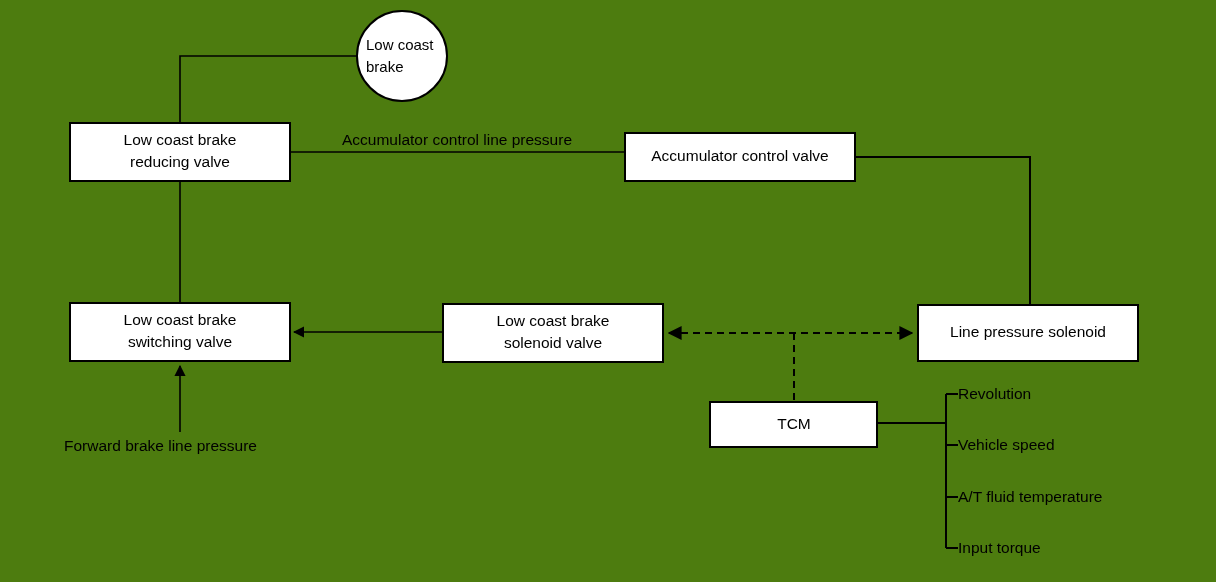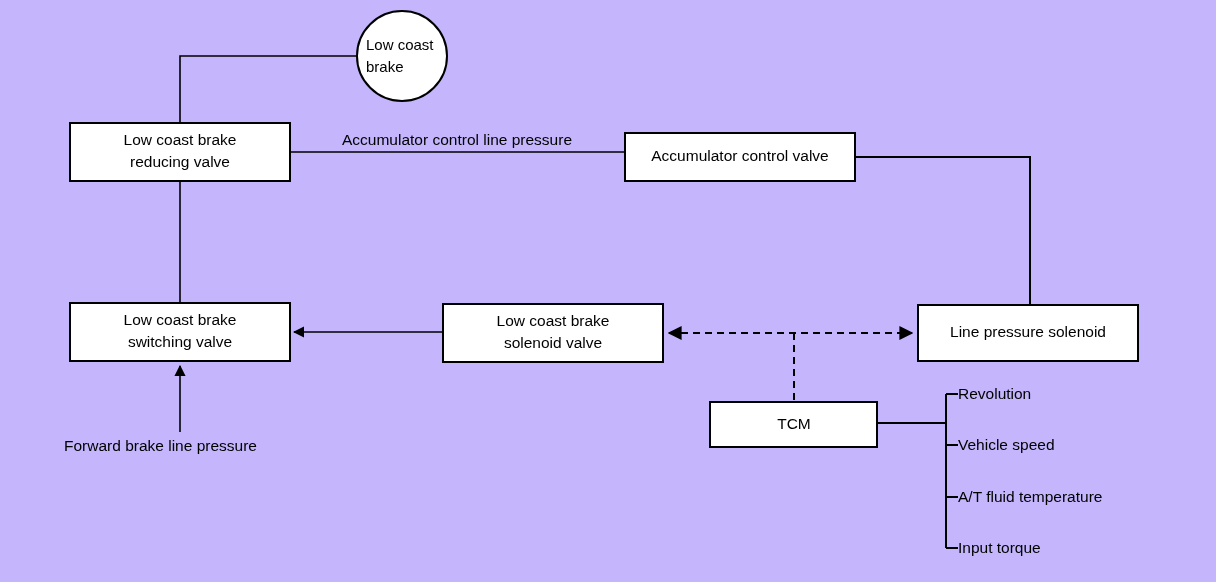--- a/index.html
+++ b/index.html
@@ -7,21 +7,21 @@
     padding: 0;
     background: #ffffff;
   }
   body {
     font-family: "Liberation Sans", sans-serif;
   }
   #diagram-root {
     position: relative;
     width: 1216px;
     height: 582px;
-    background: #c4b5fd;
+    background: #4d7c0f;
     overflow: hidden;
     text-align: center;
   }
   svg.diagram {
     display: block;
     width: 1216px;
     height: 582px;
   }
   .node-box {
     fill: #ffffff;

